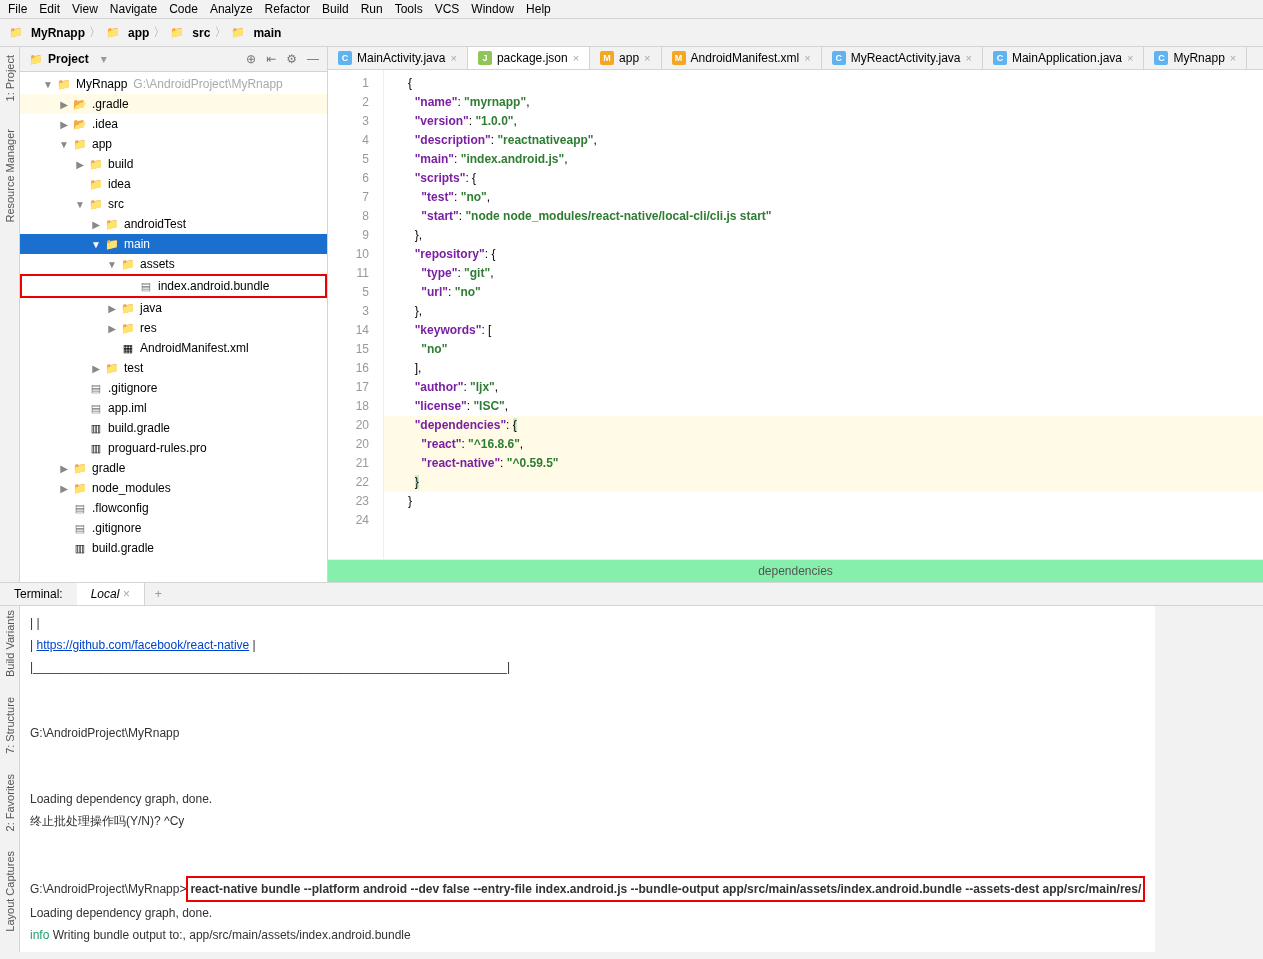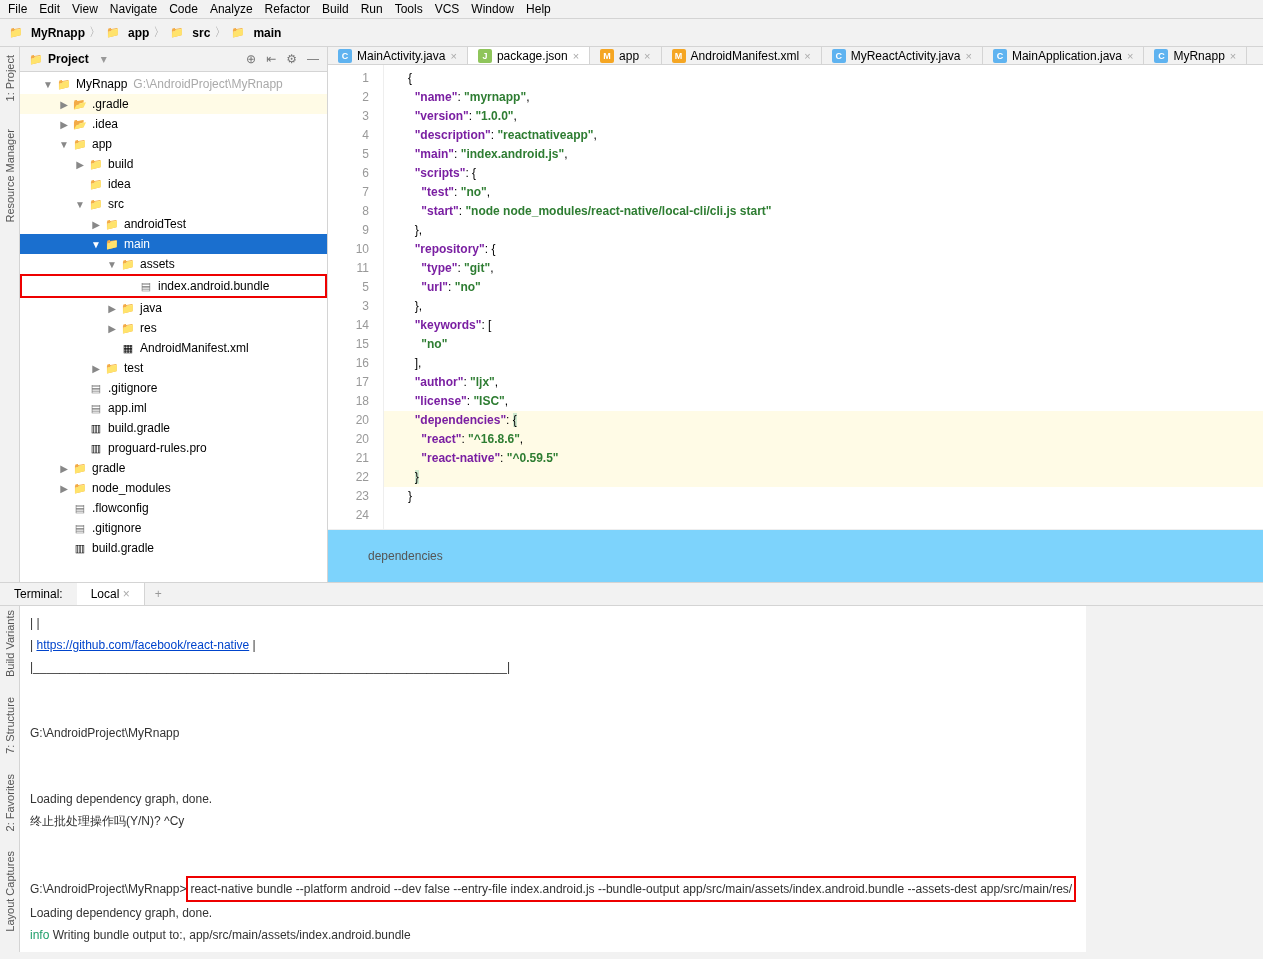--- a/index.html
+++ b/index.html
@@ -38,29 +38,29 @@
 .ticon.j { background:#8fc55b; }
 .ticon.m { background:#f5a623; }
 .tab .close { color:#aaa; font-size:11px; }
 .code-area { flex:1; display:flex; overflow:hidden; }
 .gutter { width:56px; background:#fff; border-right:1px solid #eee; text-align:right; padding:4px 14px 4px 4px; color:#999; font-family:Consolas,monospace; font-size:12px; line-height:19px; }
 .code { flex:1; padding:4px 0; font-family:Consolas,monospace; font-size:12px; line-height:19px; white-space:pre; overflow:auto; }
 .code .line { padding-left:24px; height:19px; }
 .code .hl { background:#fffbe6; }
 .k { color:#7a1fa2; font-weight:bold; }
 .s { color:#2e7d32; font-weight:bold; }
-.breadcrumb-bottom { padding:19px 40px; background:#7dd3fc; border-top:1px solid #eee; color:#555; }
+.breadcrumb-bottom { padding:4px 40px; background:#86efac; border-top:1px solid #eee; color:#555;text-align:center; }
 .terminal-bar { display:flex; align-items:flex-start; background:#f2f2f2; border-top:1px solid #d4d4d4; border-bottom:1px solid #d4d4d4; padding:0; }
 .terminal-bar .ttab { padding:4px 14px; border-right:1px solid #d4d4d4; cursor:pointer; }
 .terminal-bar .ttab.label { border:none; color:#000; }
-.terminal-bar .ttab.active { background:#fff; }
+.terminal-bar .ttab.active { background:#fff;font-style:italic; }
 .terminal-bar .add { padding:4px 10px; color:#999; cursor:pointer; }
 .terminal { background:#fff; padding:6px 10px; font-family:"Courier New",monospace; font-size:12px; line-height:22px; color:#333; }
 .terminal a { color:#0044cc; text-decoration:underline; }
-.terminal .redcmd { border:2px solid #e00; padding:0 2px; display:inline-block; }
+.terminal .redcmd { border:2px solid #e00; padding:0 2px; display:inline-block;font-weight:bold; }
 .terminal .info { color:#1fa06b; }
 .bottom-wrap { display:flex; }
 .bottom-sidebar { width:20px; background:#f2f2f2; border-right:1px solid #d4d4d4; display:flex; flex-direction:column; align-items:center; gap:20px; padding-top:4px; }
 .bottom-sidebar .vtab { writing-mode:vertical-rl; transform:rotate(180deg); font-size:11px; color:#555; cursor:pointer; }
 .editor-and-bc { display:flex; flex-direction:column; flex:1; }
 </style>
 </head>
 <body>
 
 <div class="menubar" id="menubar">

